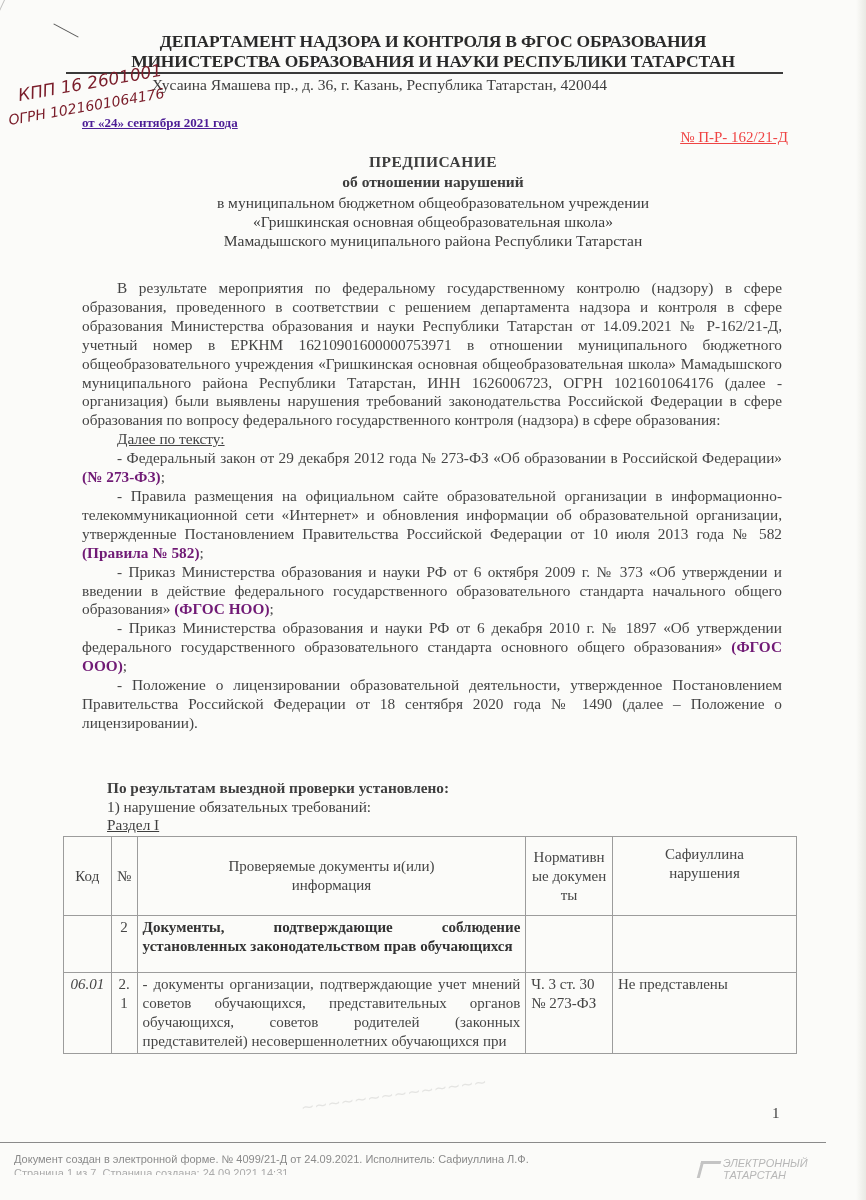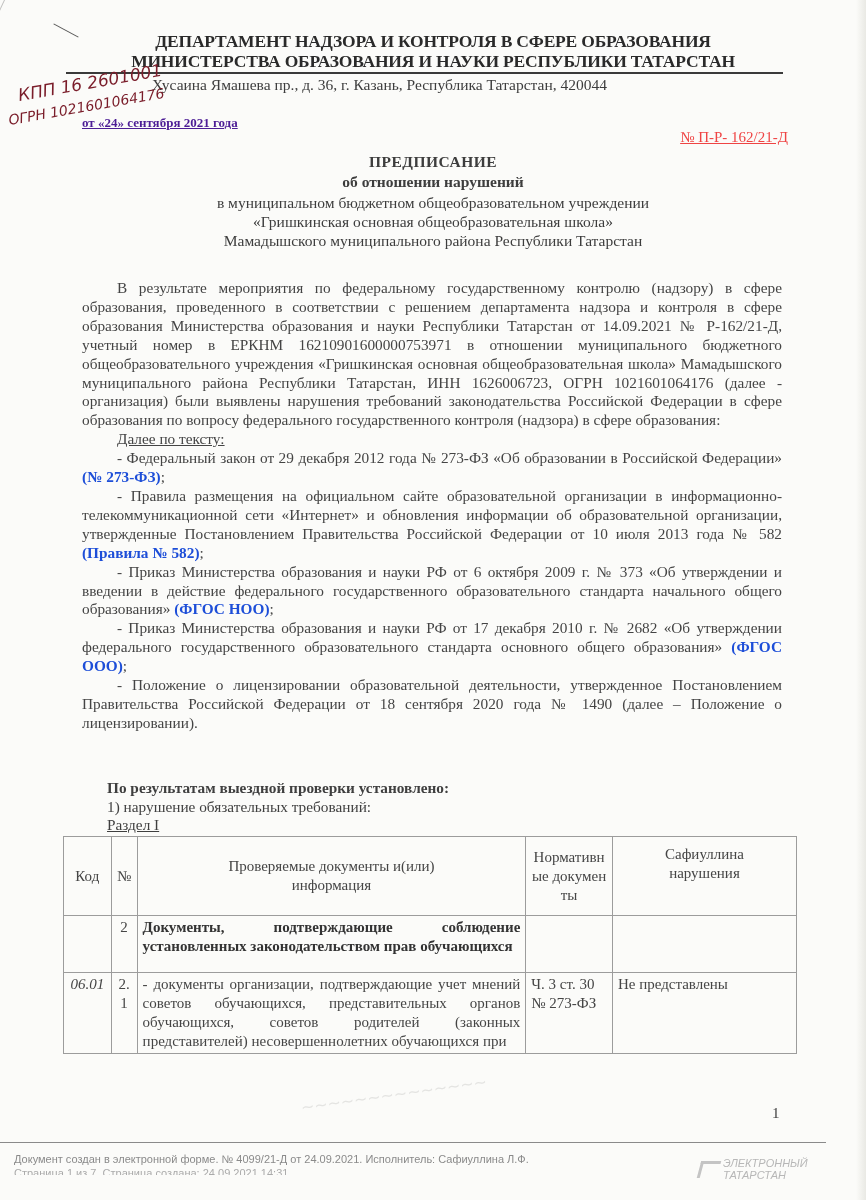--- a/index.html
+++ b/index.html
@@ -46,21 +46,21 @@
     .c2 { top: 173px; font-size: 15.5px; font-weight: bold; }
     .c3 { top: 194px; font-size: 15.5px; }
     .c4 { top: 213px; font-size: 15.5px; }
     .c5 { top: 232px; font-size: 15.5px; }
     .body-text {
       position: absolute; left: 82px; width: 700px; font-size: 15.3px; line-height: 18.9px;
       text-align: justify; color: #444;
     }
     .indent { text-indent: 35px; margin: 0; }
     .u { text-decoration: underline; }
-    b { color: #1d4ed8; }
+    b { color: #701a75; }
     .section { position: absolute; left: 107px; font-size: 15.3px; color: #3f3f3f; }
     table.viol {
       position: absolute; left: 63px; top: 836px; width: 734px;
       border-collapse: collapse; table-layout: fixed; font-size: 15px; color: #454545;
     }
     table.viol td, table.viol th {
       border: 1px solid #9c9c9c; vertical-align: top; padding: 2px 5px; line-height: 19px;
       font-weight: normal;
     }
     table.viol th { vertical-align: middle; text-align: center; }
@@ -93,21 +93,21 @@
       color: #e4e4e2; font-size: 16px; transform: rotate(-8deg);
     }
   </style>
 </head>
 <body>
 
 <div class="page-edge-right"></div>
 <div class="corner-mark"></div>
 <div class="tick-mark"></div>
 
-<div class="hdr-title" style="top:31px;">ДЕПАРТАМЕНТ НАДЗОРА И КОНТРОЛЯ В СФЕРЕ ОБРАЗОВАНИЯ</div>
+<div class="hdr-title" style="top:31px;">ДЕПАРТАМЕНТ НАДЗОРА И КОНТРОЛЯ В ФГОС ОБРАЗОВАНИЯ</div>
 <div class="hdr-title" style="top:51px;">МИНИСТЕРСТВА ОБРАЗОВАНИЯ И НАУКИ РЕСПУБЛИКИ ТАТАРСТАН</div>
 <div class="hdr-line"></div>
 <div class="abs address">Хусаина Ямашева пр., д. 36, г. Казань, Республика Татарстан, 420044</div>
 <div class="abs date-line">от «24» сентября 2021 года</div>
 <div class="abs doc-no">№ П-Р- 162/21-Д</div>
 
 <div class="handwriting hw1">КПП 16 2601001</div>
 <div class="handwriting hw2">ОГРН 1021601064176</div>
 
 <div class="center-block c1">ПРЕДПИСАНИЕ</div>
@@ -115,21 +115,21 @@
 <div class="center-block c3">в муниципальном бюджетном общеобразовательном учреждении</div>
 <div class="center-block c4">«Гришкинская основная общеобразовательная школа»</div>
 <div class="center-block c5">Мамадышского муниципального района Республики Татарстан</div>
 
 <div class="body-text" style="top:279px;">
   <p class="indent">В результате мероприятия по федеральному государственному контролю (надзору) в сфере образования, проведенного в соответствии с решением департамента надзора и контроля в сфере образования Министерства образования и науки Республики Татарстан от 14.09.2021 № Р-162/21-Д, учетный номер в ЕРКНМ 16210901600000753971 в отношении муниципального бюджетного общеобразовательного учреждения «Гришкинская основная общеобразовательная школа» Мамадышского муниципального района Республики Татарстан, ИНН 1626006723, ОГРН 1021601064176 (далее - организация) были выявлены нарушения требований законодательства Российской Федерации в сфере образования по вопросу федерального государственного контроля (надзора) в сфере образования:</p>
   <p class="indent u">Далее по тексту:</p>
   <p class="indent"><span>- Федеральный закон от 29 декабря 2012 года № 273-ФЗ «Об образовании в Российской Федерации» </span><b>(№ 273-ФЗ)</b><span>;</span></p>
   <p class="indent"><span>- Правила размещения на официальном сайте образовательной организации в информационно-телекоммуникационной сети «Интернет» и обновления информации об образовательной организации, утвержденные Постановлением Правительства Российской Федерации от 10 июля 2013 года № 582 </span><b>(Правила № 582)</b><span>;</span></p>
   <p class="indent"><span>- Приказ Министерства образования и науки РФ от 6 октября 2009 г. № 373 «Об утверждении и введении в действие федерального государственного образовательного стандарта начального общего образования» </span><b>(ФГОС НОО)</b><span>;</span></p>
-  <p class="indent"><span>- Приказ Министерства образования и науки РФ от 17 декабря 2010 г. № 2682 «Об утверждении федерального государственного образовательного стандарта основного общего образования» </span><b>(ФГОС ООО)</b><span>;</span></p>
+  <p class="indent"><span>- Приказ Министерства образования и науки РФ от 6 декабря 2010 г. № 1897 «Об утверждении федерального государственного образовательного стандарта основного общего образования» </span><b>(ФГОС ООО)</b><span>;</span></p>
   <p class="indent"><span>- Положение о лицензировании образовательной деятельности, утвержденное Постановлением Правительства Российской Федерации от 18 сентября 2020 года № 1490 (далее – Положение о лицензировании).</span></p>
 </div>
 
 <div class="section" style="top:779px; font-weight:bold;">По результатам выездной проверки установлено:</div>
 <div class="section" style="top:798px;">1) нарушение обязательных требований:</div>
 <div class="section u" style="top:816px;">Раздел I</div>
 
 <table class="viol">
   <colgroup>
     <col class="col-kod">

